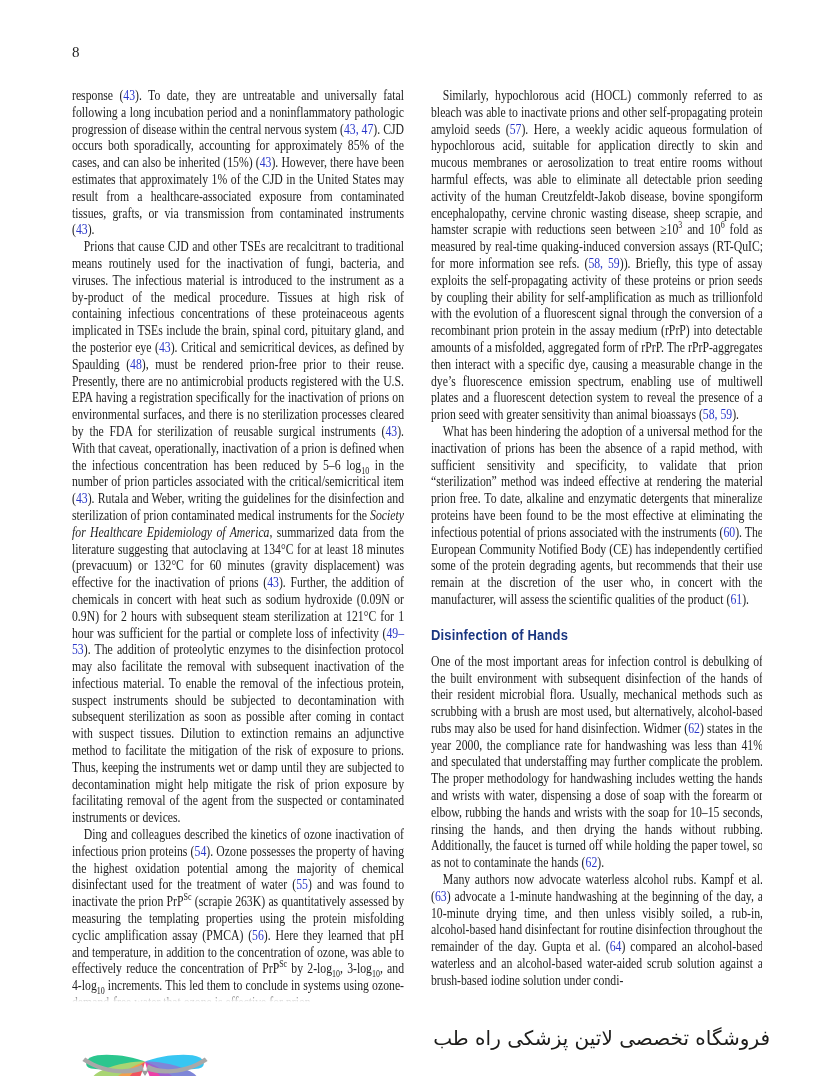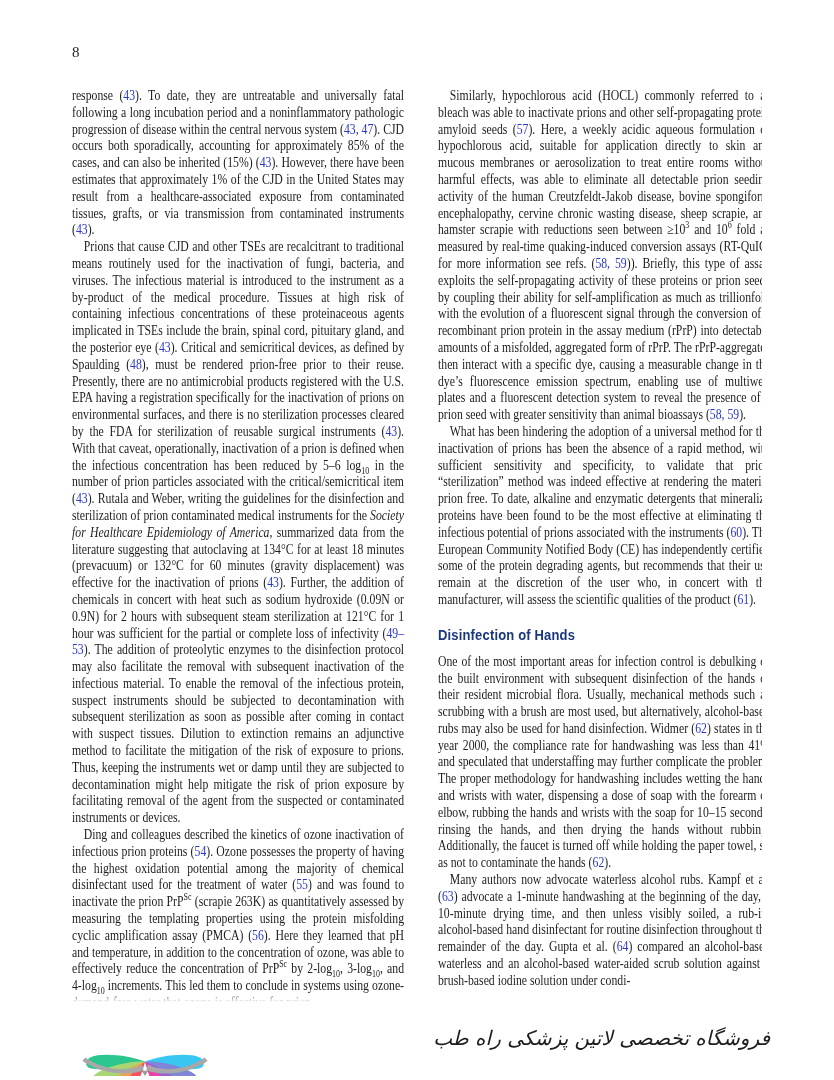--- a/index.html
+++ b/index.html
@@ -12,40 +12,40 @@
   
   .pghead{
     position:absolute; top:44px; left:72px; right:72px;
     display:flex; justify-content:space-between; align-items:baseline;
     font-size:15px;
   }
   .running-title{font-style:italic;}
   
   .columns{
     position:absolute; top:88px; left:72px; right:72px; bottom:0;
-    display:flex; gap:34px; overflow:hidden;
+    display:flex; gap:27px; overflow:hidden;
   }
   .col{width:332px; position:relative;}
   .coltext{width:396px; transform:scaleX(0.8384); transform-origin:0 0;}
   .coltext p{
     margin:0; text-align:justify; font-size:14px; line-height:16.8px;
   }
   .coltext p.indent{text-indent:14px;}
   .coltext h2{
     font-family:"Liberation Sans","DejaVu Sans",sans-serif;
     font-size:15.5px; font-weight:bold; color:var(--heading,#1a3680);
     margin:17px 0 10px 0; letter-spacing:.2px;
   }
   .cite{color:var(--cite,#2936c8);}
   sup,sub{font-size:9.5px; line-height:0;}
   
   .watermark-band{
     position:absolute; left:0; right:0; bottom:0; height:78px;
     background:#ffffff; display:flex; align-items:center;
-    justify-content:space-between; padding:0 64px 4px 66px; box-sizing:border-box;font-style:italic;
+    justify-content:space-between; padding:0 64px 4px 66px; box-sizing:border-box;
   }
   .watermark-band::before{
     content:""; position:absolute; left:0; right:0; top:-9px; height:9px;
     background:linear-gradient(rgba(255,255,255,0),#ffffff);
   }
   .wm-text{text-align:right; font-family:"DejaVu Sans",sans-serif;}
   .farsi{
     direction:rtl; font-size:20px; color:#1d1d1b; margin-bottom:2px;
     letter-spacing:0;
   }

